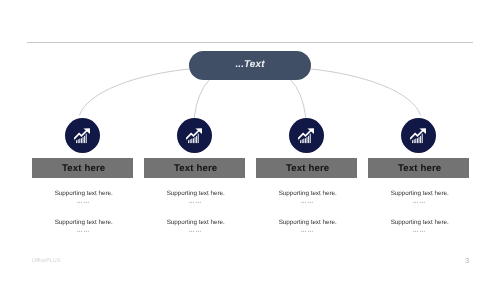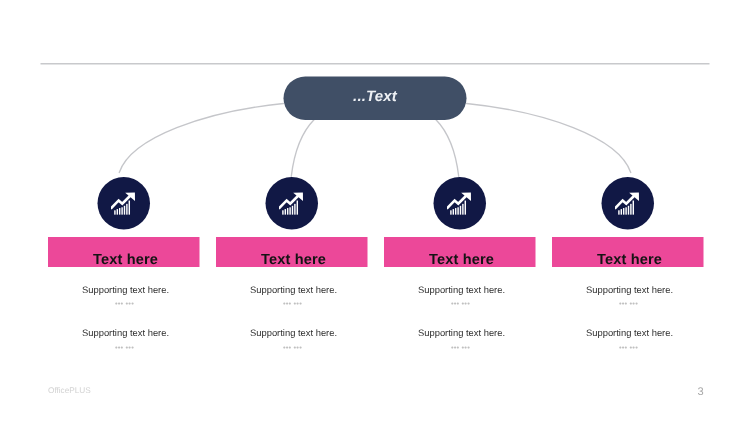--- a/index.html
+++ b/index.html
@@ -10,21 +10,21 @@
   .connectors{position:absolute;left:0;top:0;width:500px;height:281px;}
   .pill{position:absolute;left:189px;top:50.5px;width:122px;height:29.3px;
         background:#404f66;border-radius:15px;display:flex;align-items:center;
         justify-content:center;}
   .pill-label{color:#eef1f5;font-size:10px;font-style:italic;font-weight:bold;letter-spacing:0.1px;position:relative;top:-0.5px;}
   .col{position:absolute;top:0;width:112px;height:281px;}
   .circle{position:absolute;top:118px;left:50%;margin-left:-17.5px;width:35px;height:35px;
           border-radius:50%;background:#111845;}
   .circle svg{position:absolute;left:9.8px;top:9.7px;}
   .tbox{position:absolute;top:158px;left:50%;margin-left:-50.5px;width:101px;height:20px;
-        background:#ec4899;display:flex;align-items:flex-end;justify-content:center;}
+        background:#737373;display:flex;align-items:center;justify-content:center;}
   .tbox span{font-size:9.7px;font-weight:bold;color:#141414;letter-spacing:0.1px;position:relative;top:0.5px;left:1.5px;}
   .sup{position:absolute;left:0;width:112px;text-align:center;}
   .sup-a{top:190px;}
   .sup-b{top:218.6px;}
   .sup .s1{font-size:6.25px;color:#2e2e2e;position:relative;left:1.5px;}
   .sup .s2{font-size:5px;color:#c0c0c0;margin-top:3.2px;letter-spacing:0.1px;position:relative;left:0.8px;}
   .footer-left{position:absolute;left:32px;top:257.8px;font-size:5.5px;color:#d2d2d2;letter-spacing:-0.02px;}
   .footer-right{position:absolute;left:465px;top:255.5px;font-size:7.4px;color:#a9a9a9;}
 </style>
 </head>

